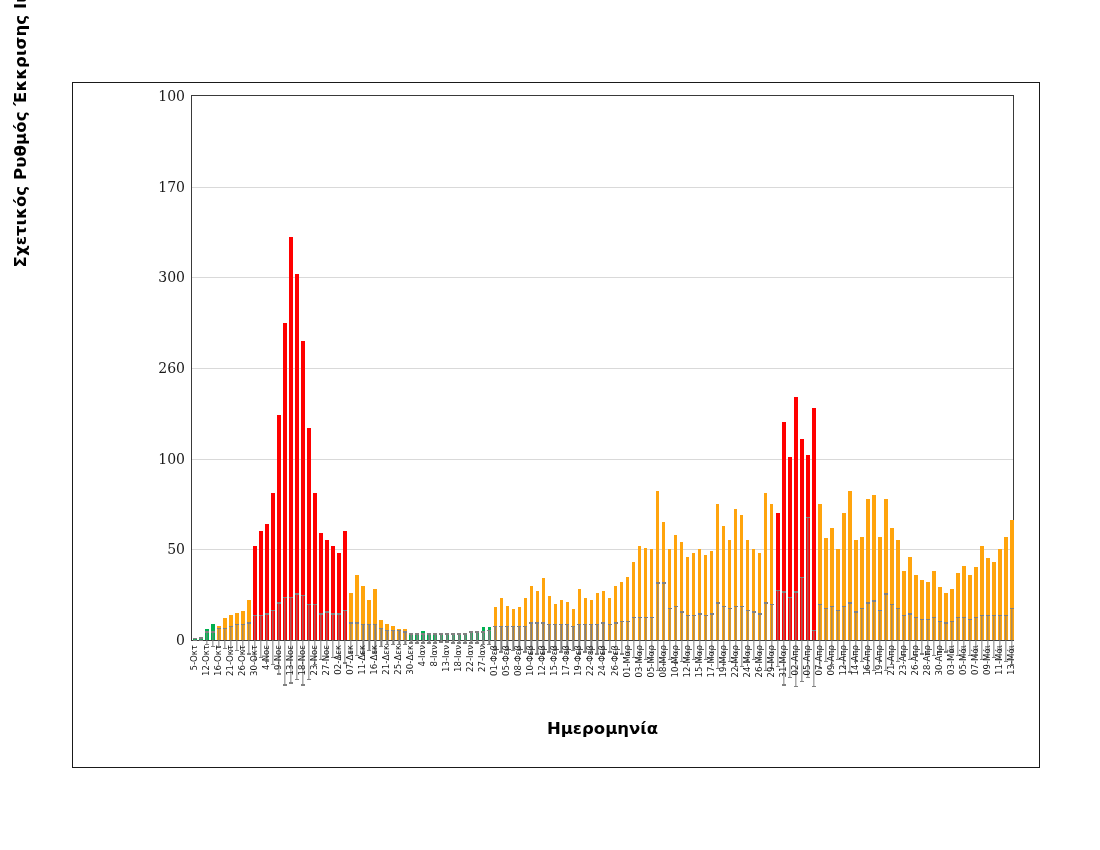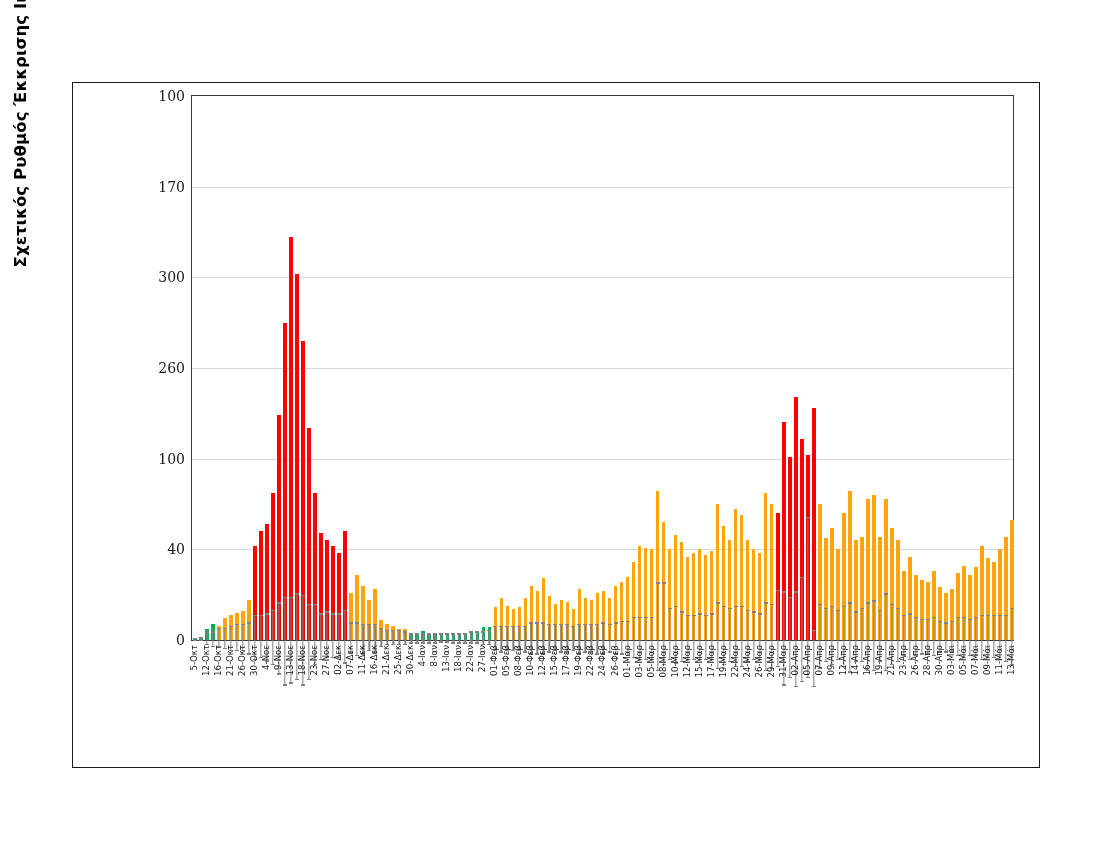--- a/index.html
+++ b/index.html
@@ -73,21 +73,21 @@
   <div id="plot">
     <div id="gridlines">
         <div class="gridline" style="top: 83.3333%;"></div>
         <div class="gridline" style="top: 66.6667%;"></div>
         <div class="gridline" style="top: 50%;"></div>
         <div class="gridline" style="top: 33.3333%;"></div>
         <div class="gridline" style="top: 16.6667%;"></div>
       </div>
     <div id="yticks">
         <div class="ytick" style="top: 100%;">0</div>
-        <div class="ytick" style="top: 83.3333%;">40</div>
+        <div class="ytick" style="top: 83.3333%;">50</div>
         <div class="ytick" style="top: 66.6667%;">100</div>
         <div class="ytick" style="top: 50%;">260</div>
         <div class="ytick" style="top: 33.3333%;">300</div>
         <div class="ytick" style="top: 16.6667%;">170</div>
         <div class="ytick" style="top: 0%;">100</div>
       </div>
     <div id="bars">
         <div class="barcell" style="left: 0px; width: 6.0073px;">
           <div class="bar teal" title="5-Οκτ : 1" style="height: 0.333333%;">
             <div class="errbar" style="bottom: -0.91px; height: 2.002px;"></div>
@@ -1252,14 +1252,15 @@
       <div class="xtickwrap" style="left: 792.964px; width: 6.0073px;">
         <div class="xtick">09-Μάι</div>
       </div>
       <div class="xtickwrap" style="left: 804.978px; width: 6.0073px;">
         <div class="xtick">11-Μάι</div>
       </div>
       <div class="xtickwrap" style="left: 816.993px; width: 6.0073px;">
         <div class="xtick">13-Μάι</div>
       </div>
     </div>
+  <div id="xlabel">Ημερομηνία</div>
 
 </div>
 
 </body></html>

